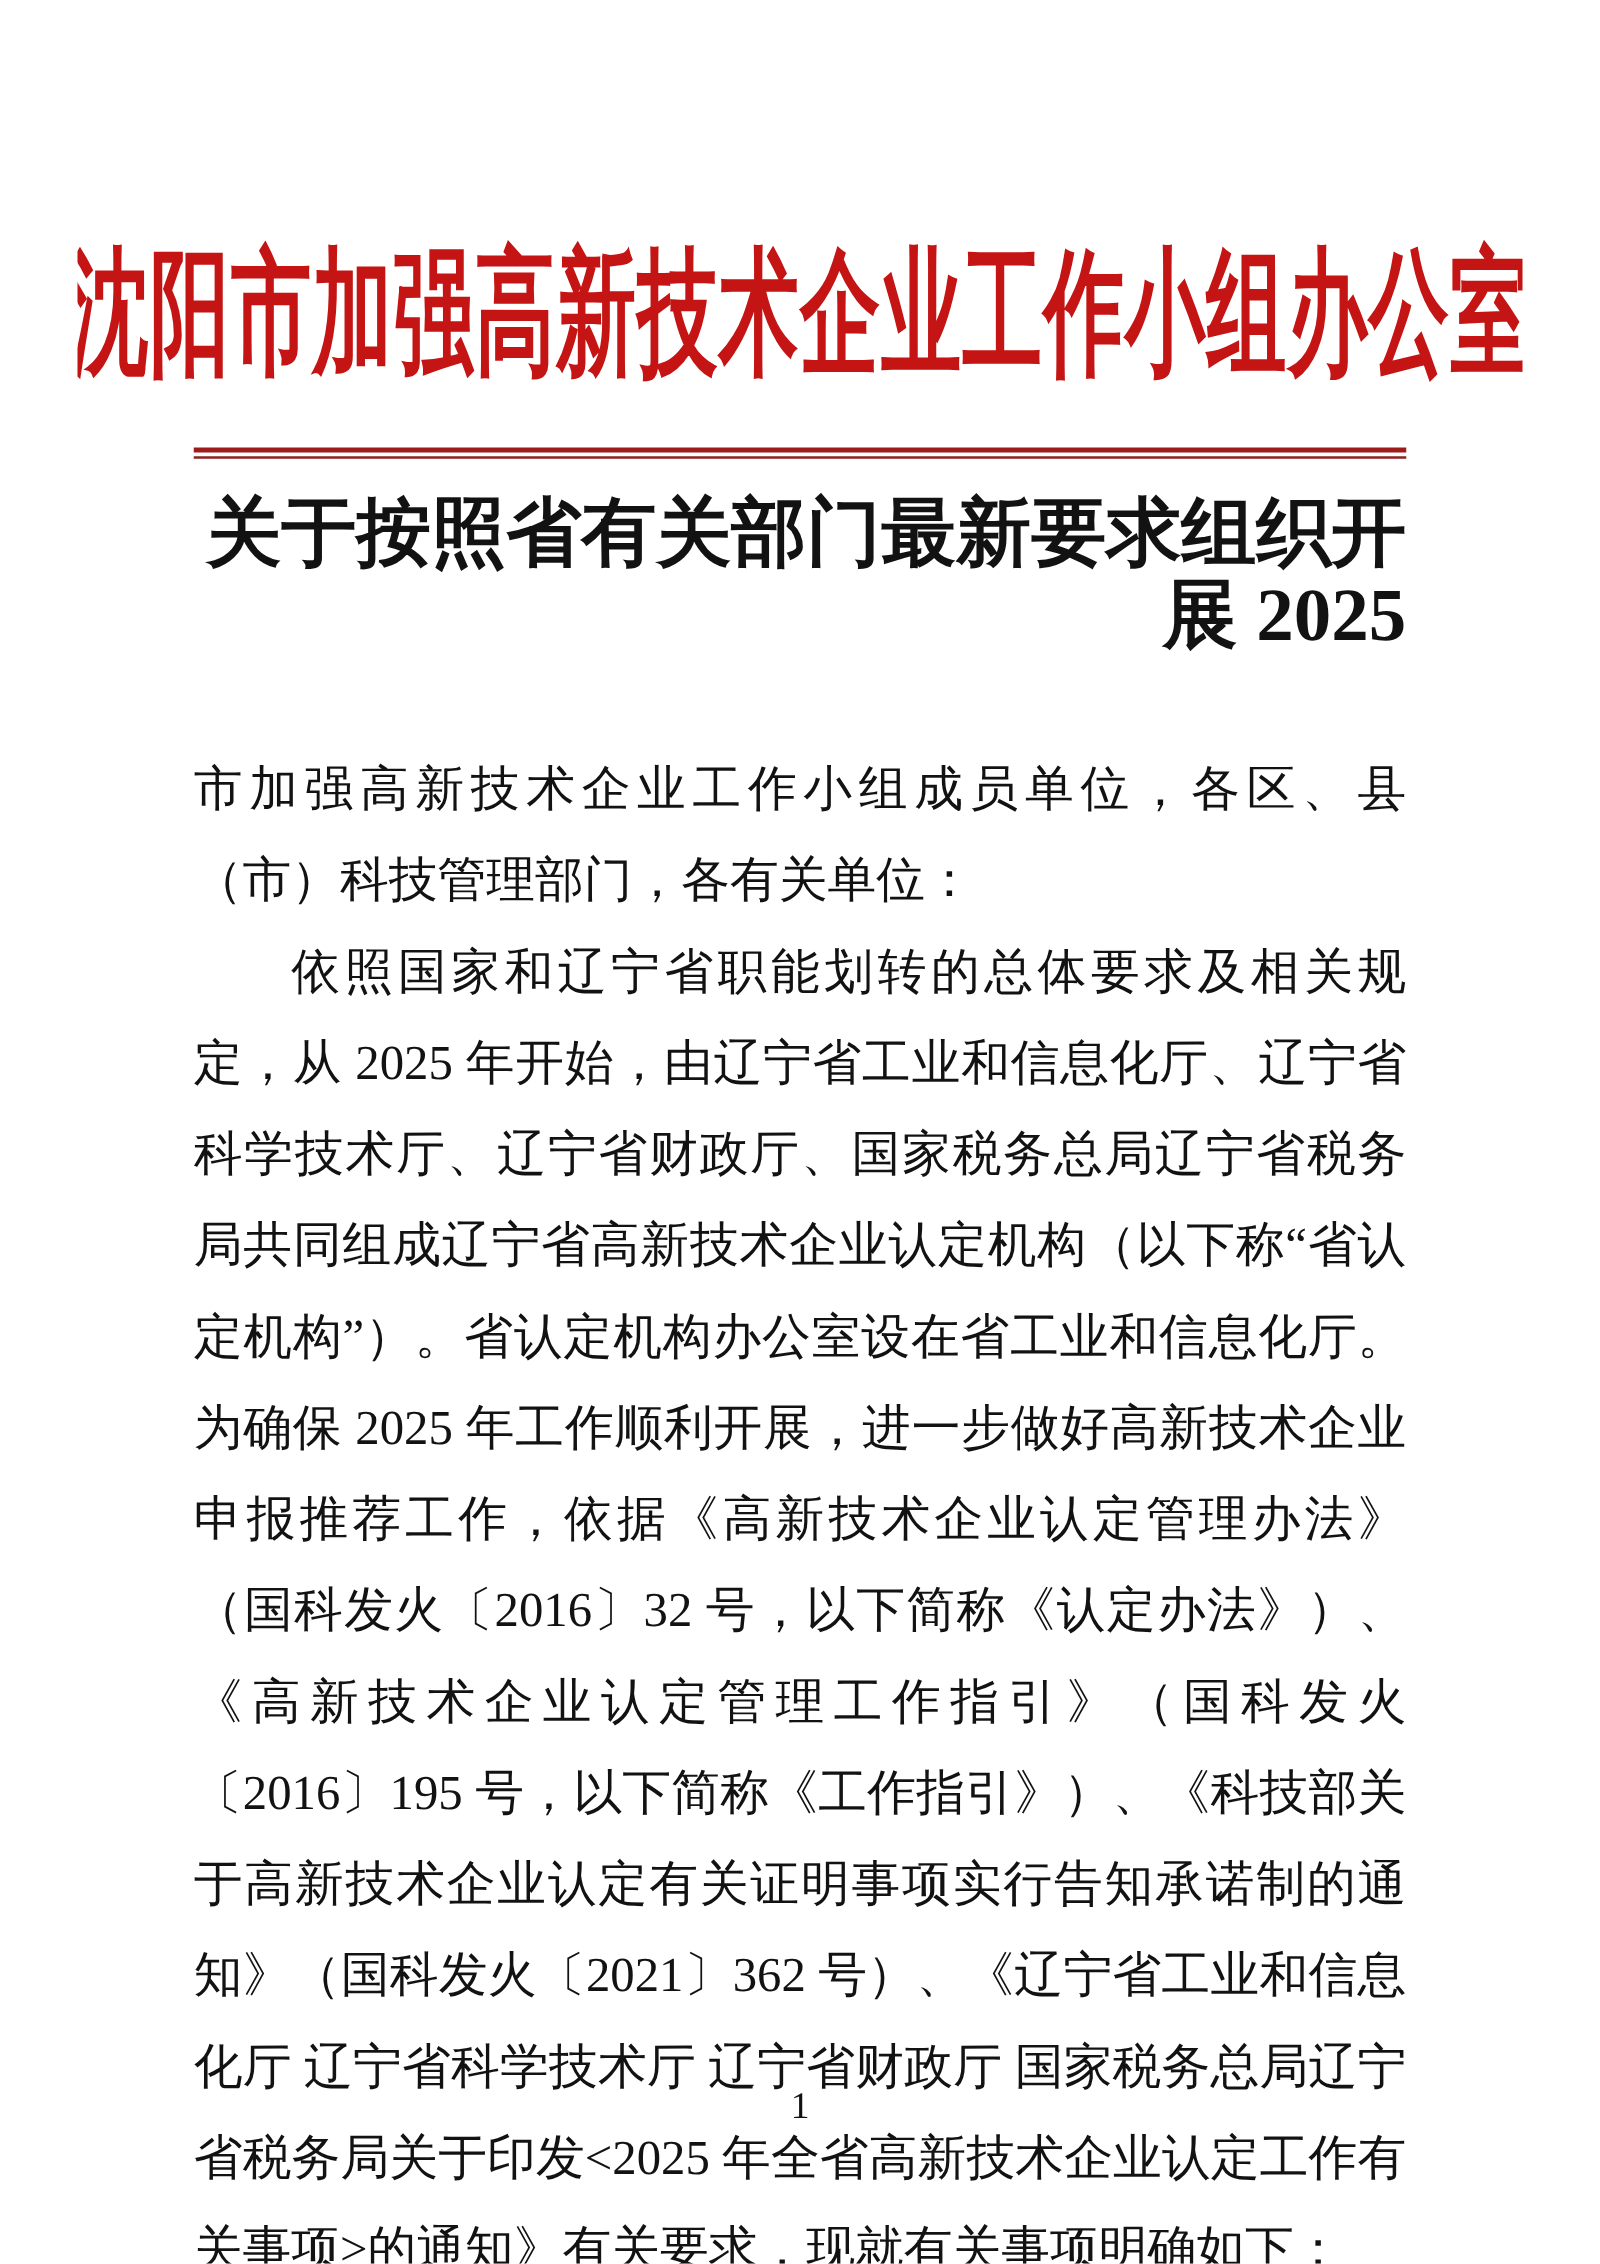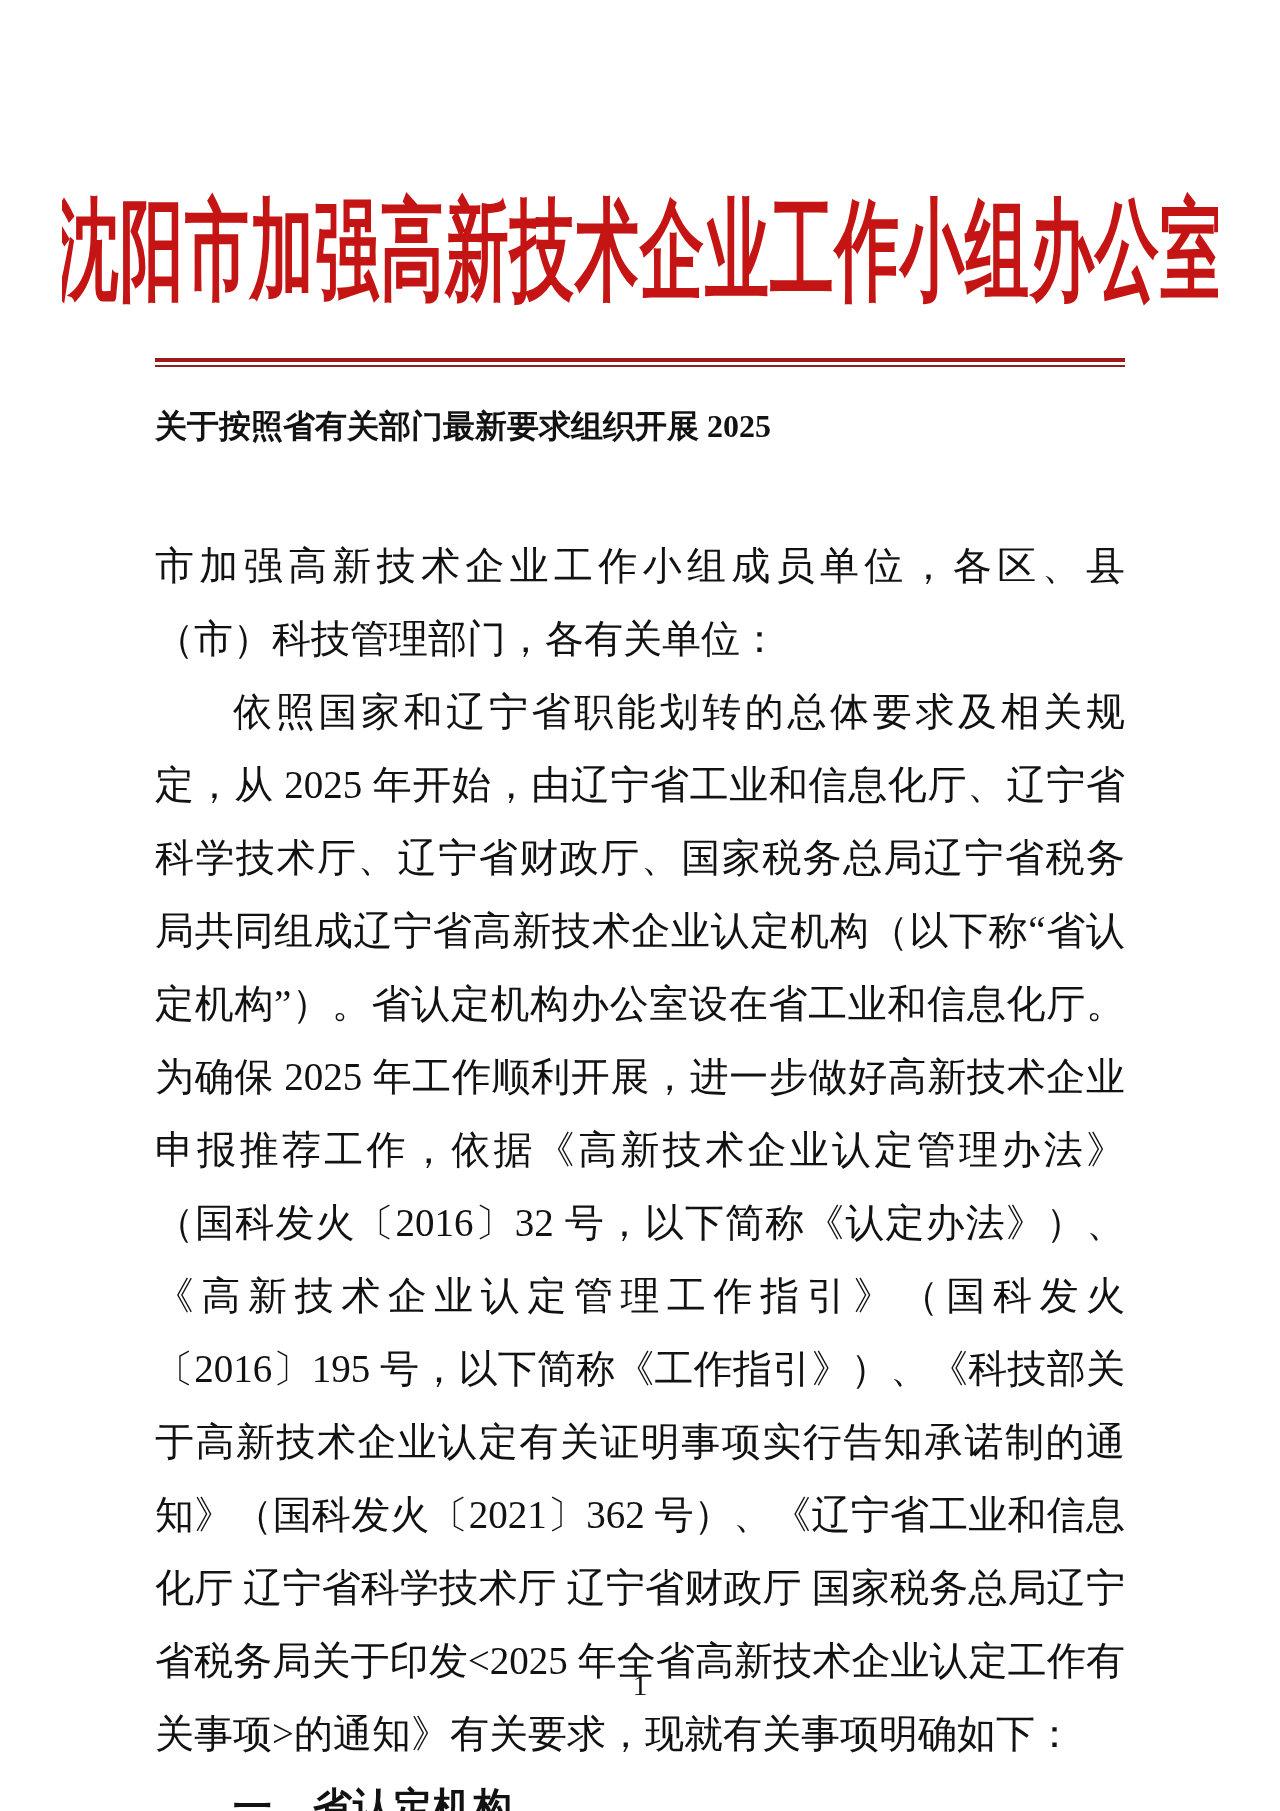--- a/index.html
+++ b/index.html
@@ -56,23 +56,23 @@
   }
   .rule-gap { height: 3px; background: transparent; }
   .rule-thin {
     height: 2px;
     background: var(--rule-red-thin);
   }
 
   
   .doc-title {
     margin-top: 26px;
-    text-align: left;
+    text-align: right;
     font-weight: 700;
-    font-size: 32px;
+    font-size: 60px;
     line-height: 66px;
     color: var(--ink);
     font-family: "Liberation Serif", "DejaVu Serif", serif;
   }
 
   
   .body-text {
     margin-top: 70px;
     font-size: 39px;
     line-height: 73px;

